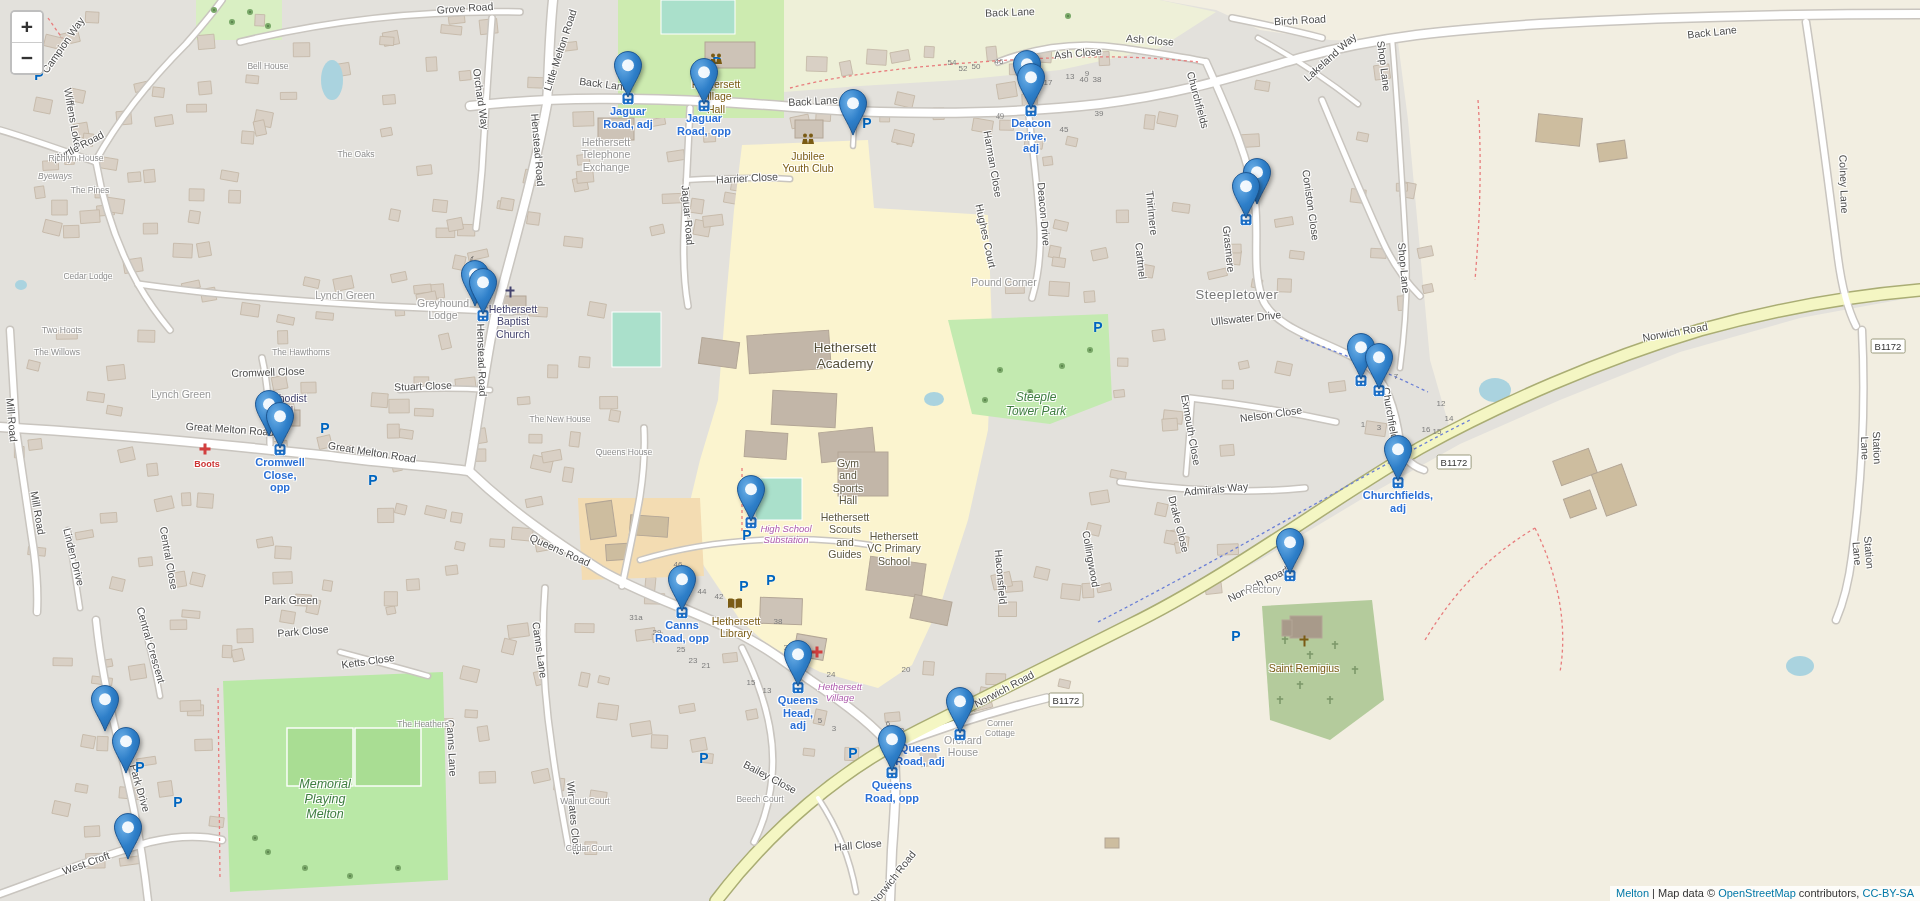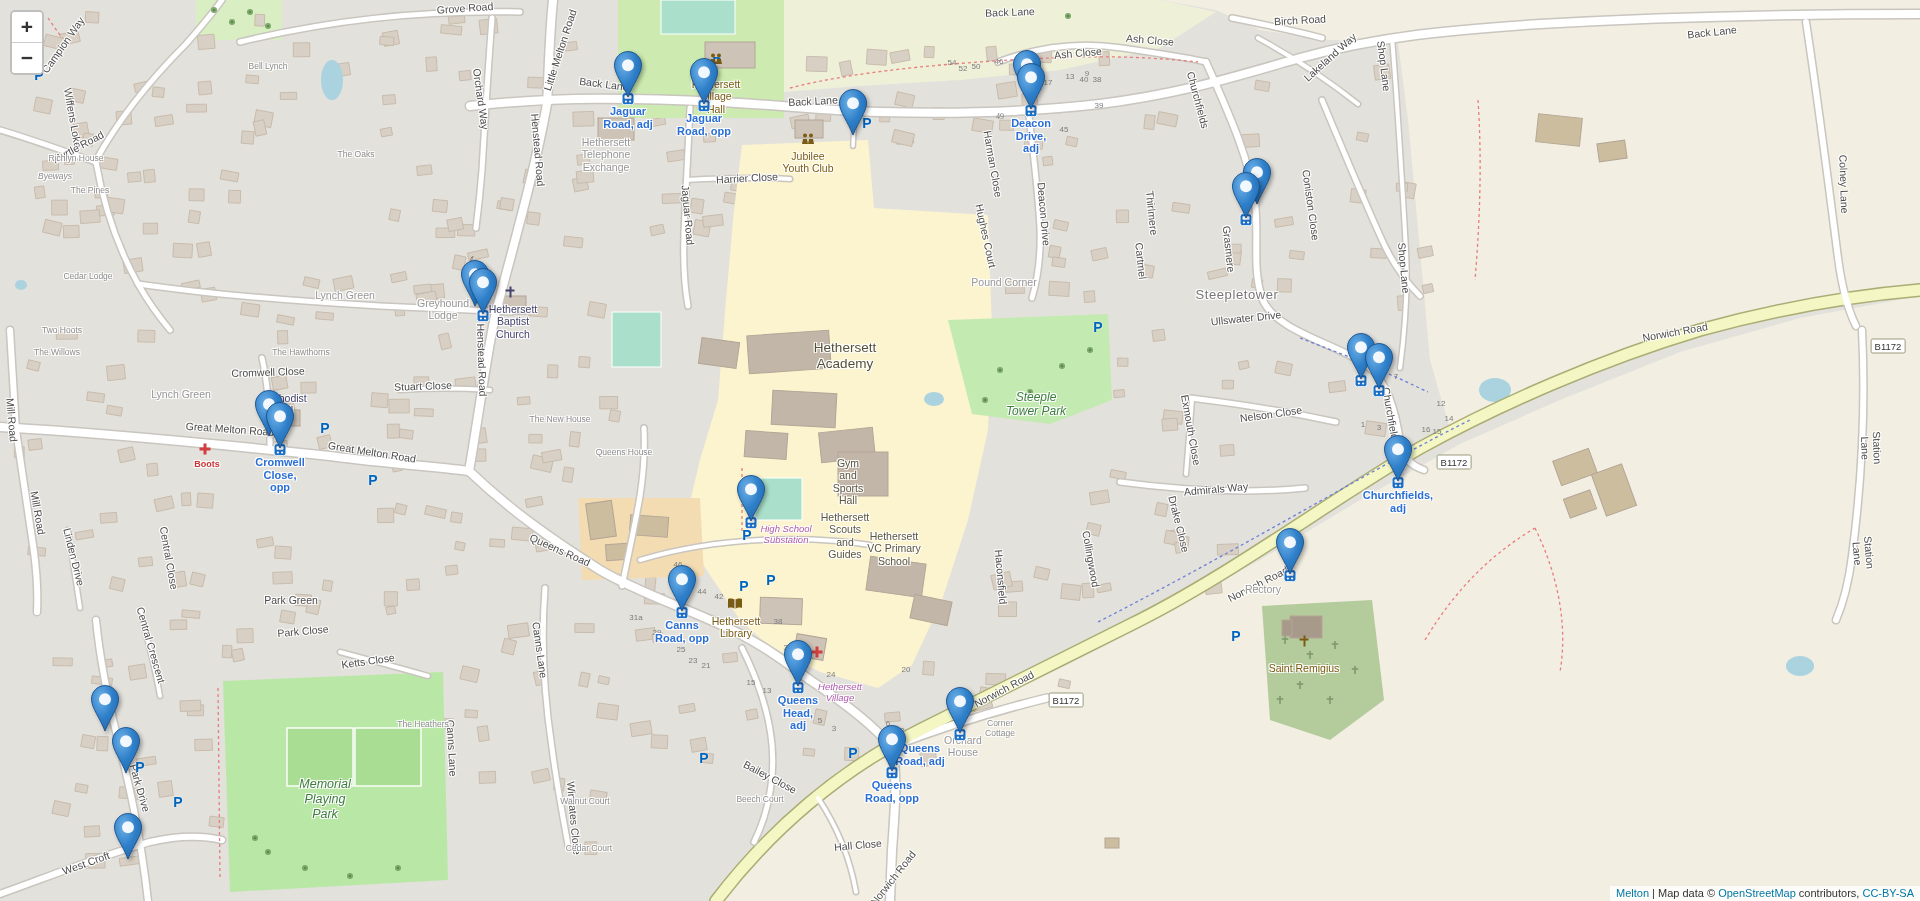--- a/index.html
+++ b/index.html
@@ -638,21 +638,21 @@
       <div class="lb halo lb-st" style="left: 1246px; top: 318px; --r: -6deg;">Ullswater Drive</div>
       <div class="lb halo lb-st" style="left: 1271px; top: 414px; --r: -8deg;">Nelson Close</div>
       <div class="lb halo lb-st" style="left: 1216px; top: 489px; --r: -5deg;">Admirals Way</div>
       <div class="lb halo lb-st" style="left: 1191px; top: 430px; --r: 80deg;">Exmouth Close</div>
       <div class="lb halo lb-st" style="left: 1179px; top: 524px; --r: 76deg;">Drake Close</div>
       <div class="lb halo lb-st" style="left: 1091px; top: 559px; --r: 80deg;">Collingwood</div>
       <div class="lb halo lb-st" style="left: 1001px; top: 577px; --r: 85deg;">Haconsfield</div>
       <div class="lb halo lb-ar" style="left: 1263px; top: 589px; --r: 0deg;">Rectory</div>
       <div class="lb halo lb-ar" style="left: 1004px; top: 282px; --r: 0deg;">Pound Corner</div>
       <div class="lb halo lb-loc" style="left: 1237px; top: 295px; --r: 0deg;">Steepletower</div>
-      <div class="lb halo lb-hn" style="left: 268px; top: 66px; --r: 0deg;">Bell Lynch</div>
+      <div class="lb halo lb-hn" style="left: 268px; top: 66px; --r: 0deg;">Bell House</div>
       <div class="lb halo lb-hn" style="left: 356px; top: 154px; --r: 0deg;">The Oaks</div>
       <div class="lb halo lb-hn" style="left: 76px; top: 158px; --r: 0deg;">Richlyn House</div>
       <div class="lb halo lb-hn" style="left: 90px; top: 190px; --r: 0deg;">The Pines</div>
       <div class="lb halo lb-hn" style="left: 55px; top: 176px; font-style: italic; --r: 0deg;">Byeways</div>
       <div class="lb halo lb-hn" style="left: 88px; top: 276px; --r: 0deg;">Cedar Lodge</div>
       <div class="lb halo lb-hn" style="left: 62px; top: 330px; --r: 0deg;">Two Hoots</div>
       <div class="lb halo lb-hn" style="left: 57px; top: 352px; --r: 0deg;">The Willows</div>
       <div class="lb halo lb-hn" style="left: 301px; top: 352px; --r: 0deg;">The Hawthorns</div>
       <div class="lb halo lb-ar" style="left: 443px; top: 309px; --r: 0deg;">Greyhound
 Lodge</div>
@@ -693,21 +693,21 @@
 Scouts
 and
 Guides</div>
       <div class="lb halo lb-sch" style="left: 894px; top: 549px; --r: 0deg;">Hethersett
 VC Primary
 School</div>
       <div class="lb halo lb-park" style="left: 1036px; top: 404px; --r: 0deg;">Steeple
 Tower Park</div>
       <div class="lb halo lb-parkbig" style="left: 325px; top: 799px; --r: 0deg;">Memorial
 Playing
-Park</div>
+Melton</div>
       <div class="lb halo lb-pow" style="left: 786px; top: 534px; --r: 0deg;">High School
 Substation</div>
       <div class="lb halo lb-pow" style="left: 840px; top: 692px; --r: 0deg;">Hethersett
 Village</div>
       <div class="lb lb-num" style="left: 636px; top: 618px;">31a</div>
       <div class="lb lb-num" style="left: 657px; top: 633px;">29</div>
       <div class="lb lb-num" style="left: 681px; top: 650px;">25</div>
       <div class="lb lb-num" style="left: 693px; top: 661px;">23</div>
       <div class="lb lb-num" style="left: 706px; top: 666px;">21</div>
       <div class="lb lb-num" style="left: 788px; top: 648px;">34</div>
@@ -724,21 +724,21 @@
       <div class="lb lb-num" style="left: 976px; top: 67px;">50</div>
       <div class="lb lb-num" style="left: 999px; top: 62px;">46</div>
       <div class="lb lb-num" style="left: 1034px; top: 59px;">21</div>
       <div class="lb lb-num" style="left: 1048px; top: 83px;">17</div>
       <div class="lb lb-num" style="left: 1070px; top: 77px;">13</div>
       <div class="lb lb-num" style="left: 1087px; top: 74px;">9</div>
       <div class="lb lb-num" style="left: 1097px; top: 80px;">38</div>
       <div class="lb lb-num" style="left: 1084px; top: 80px;">40</div>
       <div class="lb lb-num" style="left: 1000px; top: 117px; font-family: Liberation Serif, serif;">49</div>
       <div class="lb lb-num" style="left: 1064px; top: 130px;">45</div>
-      <div class="lb lb-num" style="left: 1099px; top: 106px; text-align: center;">39</div>
+      <div class="lb lb-num" style="left: 1099px; top: 114px; text-align: center;">39</div>
       <div class="lb lb-num" style="left: 702px; top: 592px;">44</div>
       <div class="lb lb-num" style="left: 719px; top: 597px;">42</div>
       <div class="lb lb-num" style="left: 778px; top: 622px;">38</div>
       <div class="lb lb-num" style="left: 678px; top: 565px;">46</div>
       <div class="lb lb-num" style="left: 1396px; top: 377px;">7</div>
       <div class="lb lb-num" style="left: 1441px; top: 404px;">12</div>
       <div class="lb lb-num" style="left: 1449px; top: 419px;">14</div>
       <div class="lb lb-num" style="left: 1426px; top: 430px;">16</div>
       <div class="lb lb-num" style="left: 1437px; top: 432px;">15</div>
       <div class="lb lb-num" style="left: 1363px; top: 425px;">1</div>

